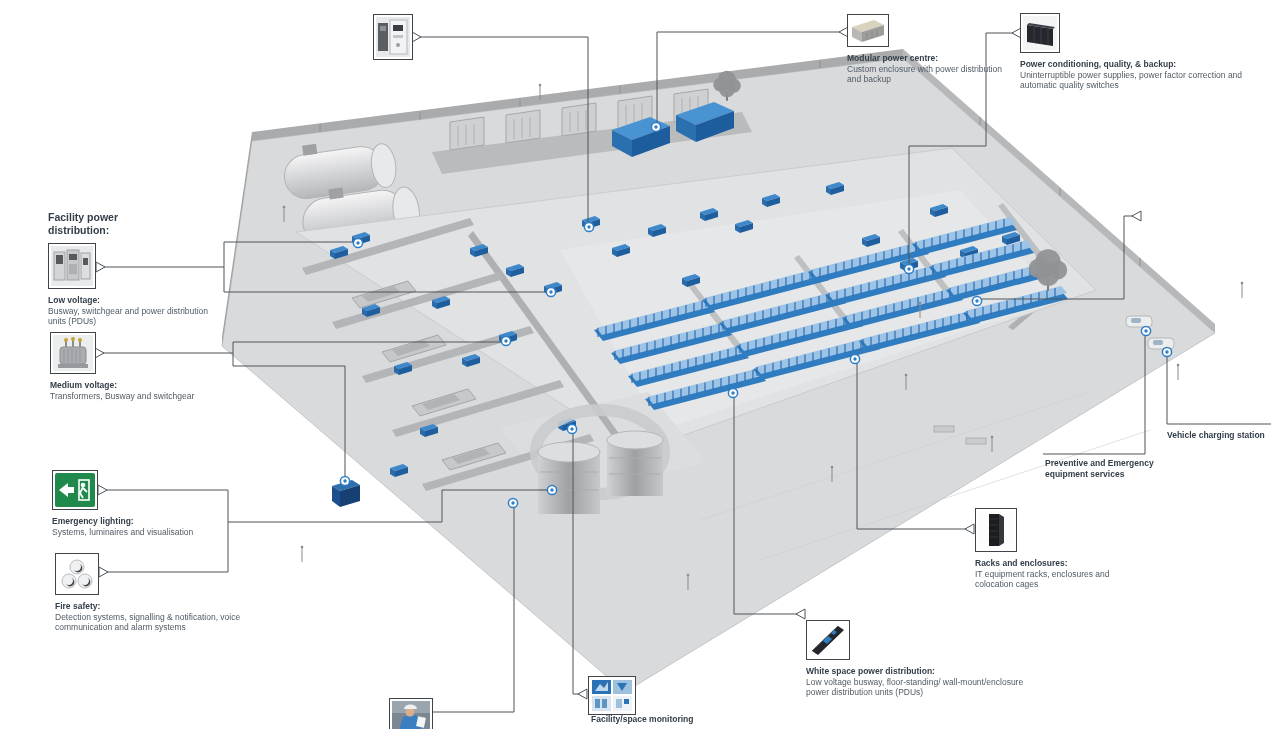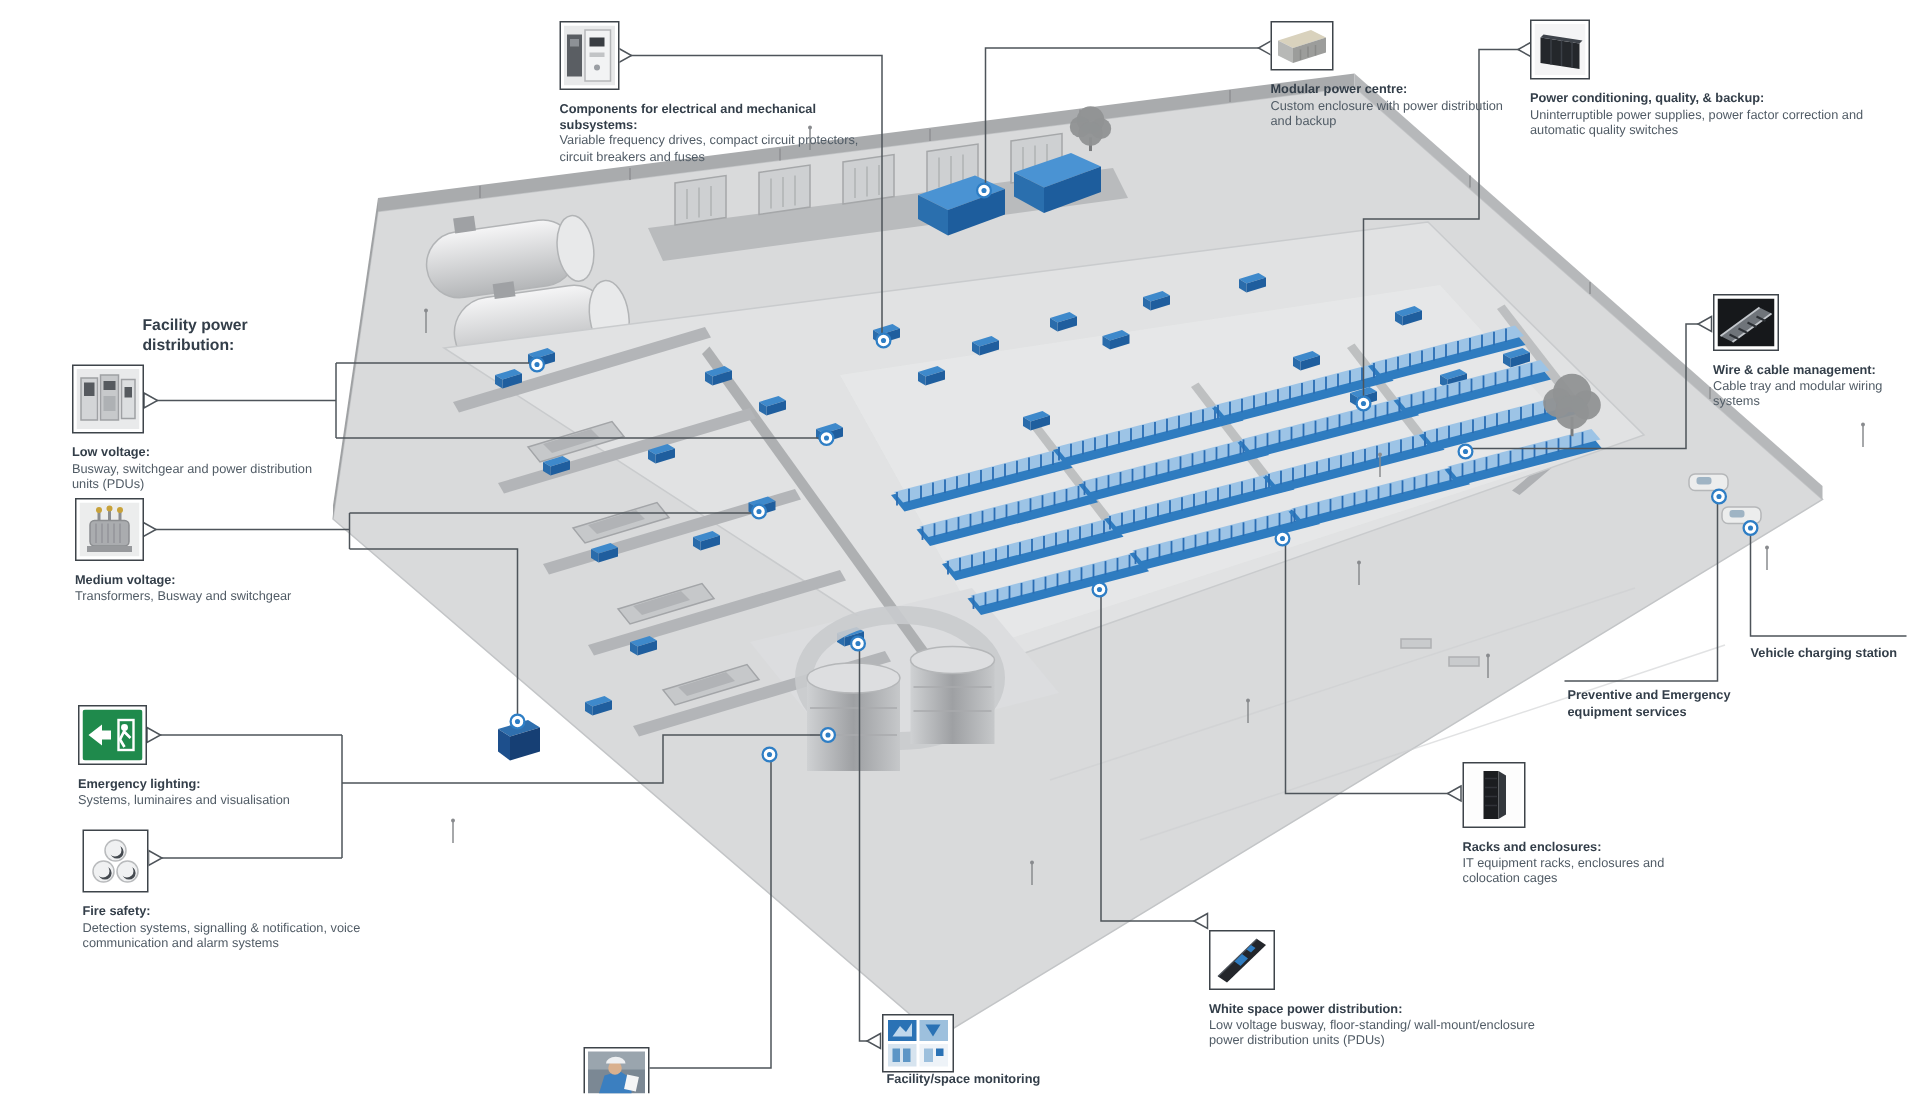--- a/index.html
+++ b/index.html
@@ -5,21 +5,21 @@
   html,body{margin:0;padding:0;background:#fff;}
   #canvas{position:relative;width:1280px;height:729px;background:#fff;overflow:hidden;
           font-family:"Liberation Sans",sans-serif;}
   #scene{position:absolute;left:0;top:0;}
   .callout{position:absolute;}
   .icon-frame{border:1px solid #3e444a;background:#fff;padding:2px;display:inline-flex;
               align-items:center;justify-content:center;box-sizing:content-box;}
   .co-text{margin-top:5px;}
   .co-title{display:block;font-weight:bold;font-size:8.5px;line-height:10.5px;color:#333e49;}
   .co-body{display:block;font-size:8.5px;line-height:10.5px;color:#505b65;}
-  .hd{position:absolute;font-weight:bold;font-size:10.5px;line-height:12.5px;color:#333e49;margin-left:47px;}
+  .hd{position:absolute;font-weight:bold;font-size:10.5px;line-height:12.5px;color:#333e49;}
 </style>
 </head>
 <body>
 
 <div id="canvas">
 
   <svg id="scene" width="1280" height="729" viewBox="0 0 1280 729">
     <defs>
       <linearGradient id="tankG" x1="0" y1="0" x2="0" y2="1">
         <stop offset="0" stop-color="#f5f5f6"></stop>
@@ -593,24 +593,20 @@
       <svg width="34" height="40">
           <rect width="34" height="40" fill="#e8e9ea"></rect>
         <rect x="2" y="6" width="10" height="28" fill="#5a5e63"></rect>
           <rect x="4" y="9" width="6" height="5" fill="#8d9196"></rect>
         <rect x="14" y="3" width="17" height="34" fill="#f2f3f4" stroke="#b5b7b9"></rect>
         <rect x="17" y="8" width="10" height="6" fill="#3a3e43"></rect>
           <rect x="17" y="18" width="10" height="3" fill="#c2c4c6"></rect>
         <circle cx="22" cy="28" r="2" fill="#9a9ea3"></circle>
         </svg>
     </span>
-    <div class="co-text">
-      <span class="co-title">Components for electrical and mechanical subsystems:</span>
-      <span class="co-body">Variable frequency drives, compact circuit protectors, circuit breakers and fuses</span>
-    </div>
   </div>
 
   <div class="callout" style="left:847px;top:14px;width:155px">
     <span class="icon-frame">
       <svg width="36" height="27">
           <rect width="36" height="27" fill="#fff"></rect>
         <polygon points="2,10 24,3 34,8 12,15" fill="#d9d2bd"></polygon>
         <polygon points="2,10 12,15 12,25 2,20" fill="#b7b8b6"></polygon>
         <polygon points="12,15 34,8 34,18 12,25" fill="#9c9d9b"></polygon>
         <path d="M17,16 v7 M22,14 v7 M27,13 v7" stroke="#8a8b89" stroke-width="1"></path>
@@ -712,34 +708,20 @@
         <circle cx="28" cy="12" r="2.3" fill="#fff"></circle>
         <path d="M28,14 l-3,6 l3,5 M28,15 l4,4" stroke="#fff" stroke-width="1.8" fill="none"></path>
         </svg>
     </span>
     <div class="co-text">
       <span class="co-title">Emergency lighting:</span>
       <span class="co-body">Systems, luminaires and visualisation</span>
     </div>
   </div>
 
-  <div class="callout" style="left:1142px;top:196px;width:135px">
-    <span class="icon-frame">
-      <svg width="38" height="32">
-          <rect width="38" height="32" fill="#16181b"></rect>
-        <polygon points="2,25 28,6 36,10 10,29" fill="#6f747a"></polygon>
-        <path d="M2,25 L28,6 M10,29 L36,10" stroke="#c2c6cb" stroke-width="1.2"></path>
-        <path d="M8,24 l6,3 M14,20 l6,3 M20,16 l6,3 M26,12 l6,3" stroke="#2c3035" stroke-width="1.4"></path>
-        </svg>
-    </span>
-    <div class="co-text">
-      <span class="co-title">Wire &amp; cable management:</span>
-      <span class="co-body">Cable tray and modular wiring systems</span>
-    </div>
-  </div>
 
   <div class="callout" style="left:1167px;top:430px;width:112px">
     <span class="co-title">Vehicle charging station</span>
   </div>
 
   <div class="callout" style="left:1045px;top:458px;width:150px">
     <span class="co-title">Preventive and Emergency equipment services</span>
   </div>
 
   <div class="callout" style="left:975px;top:508px;width:175px">

